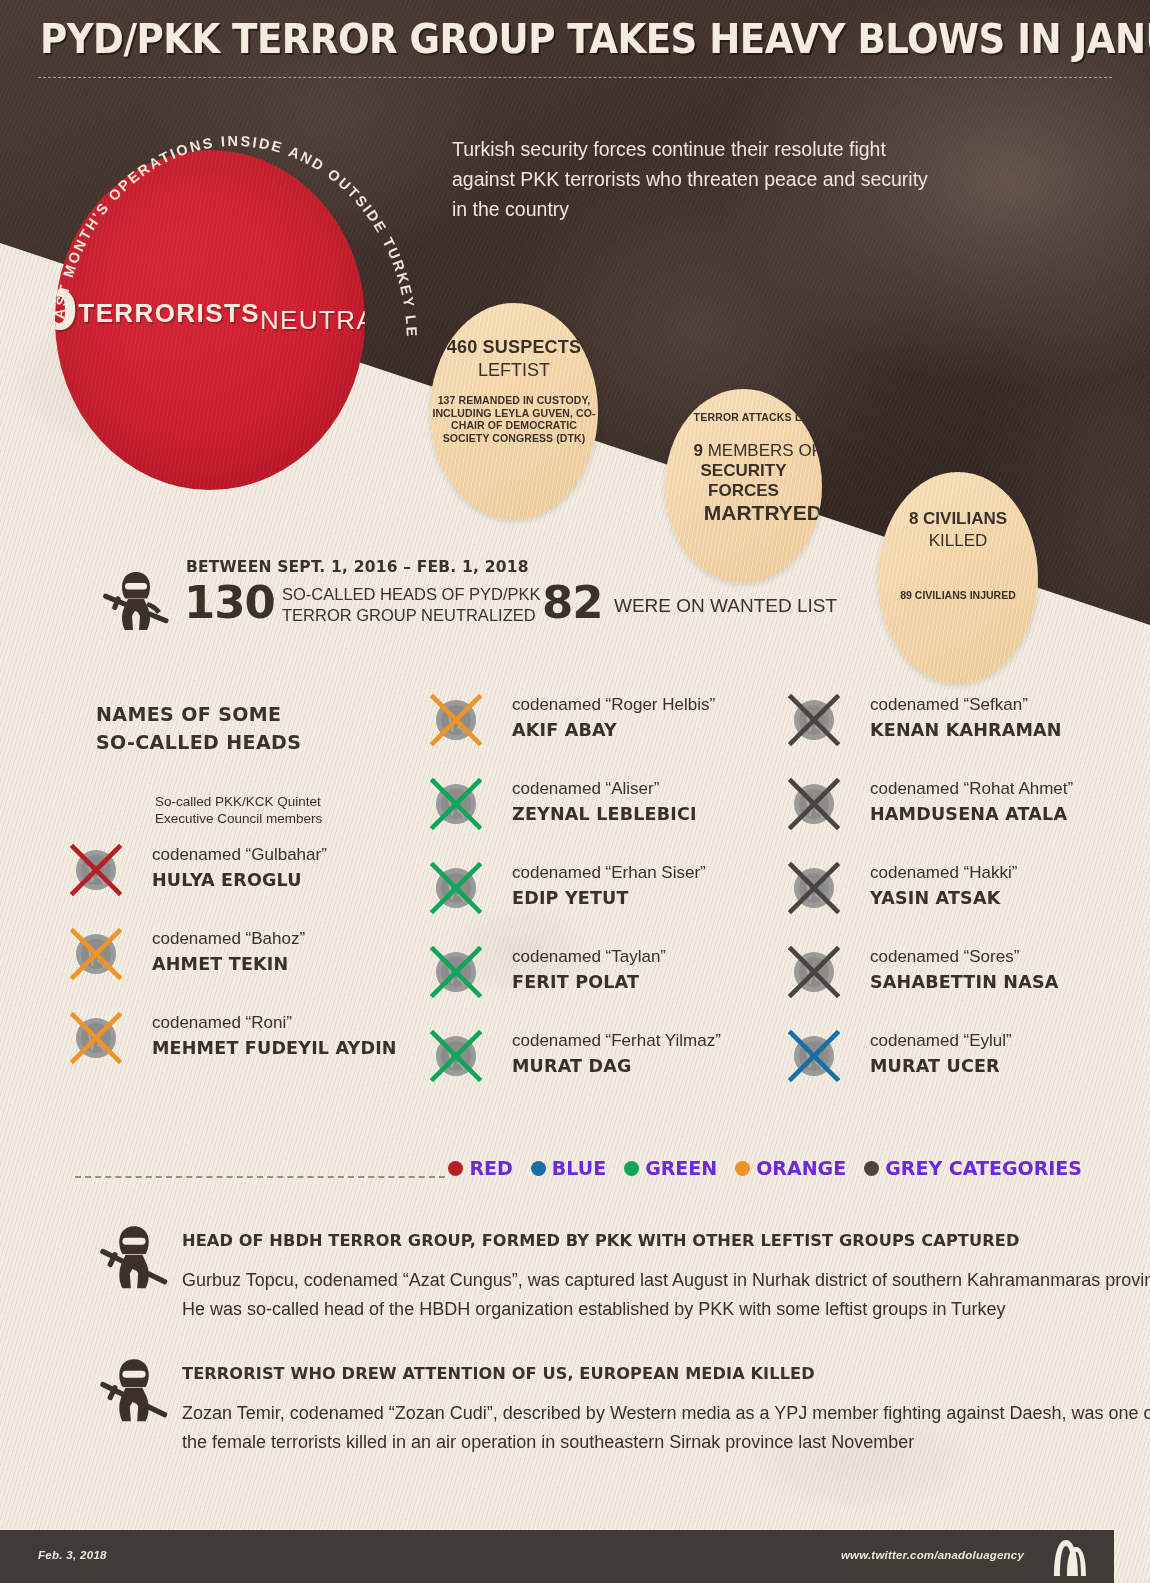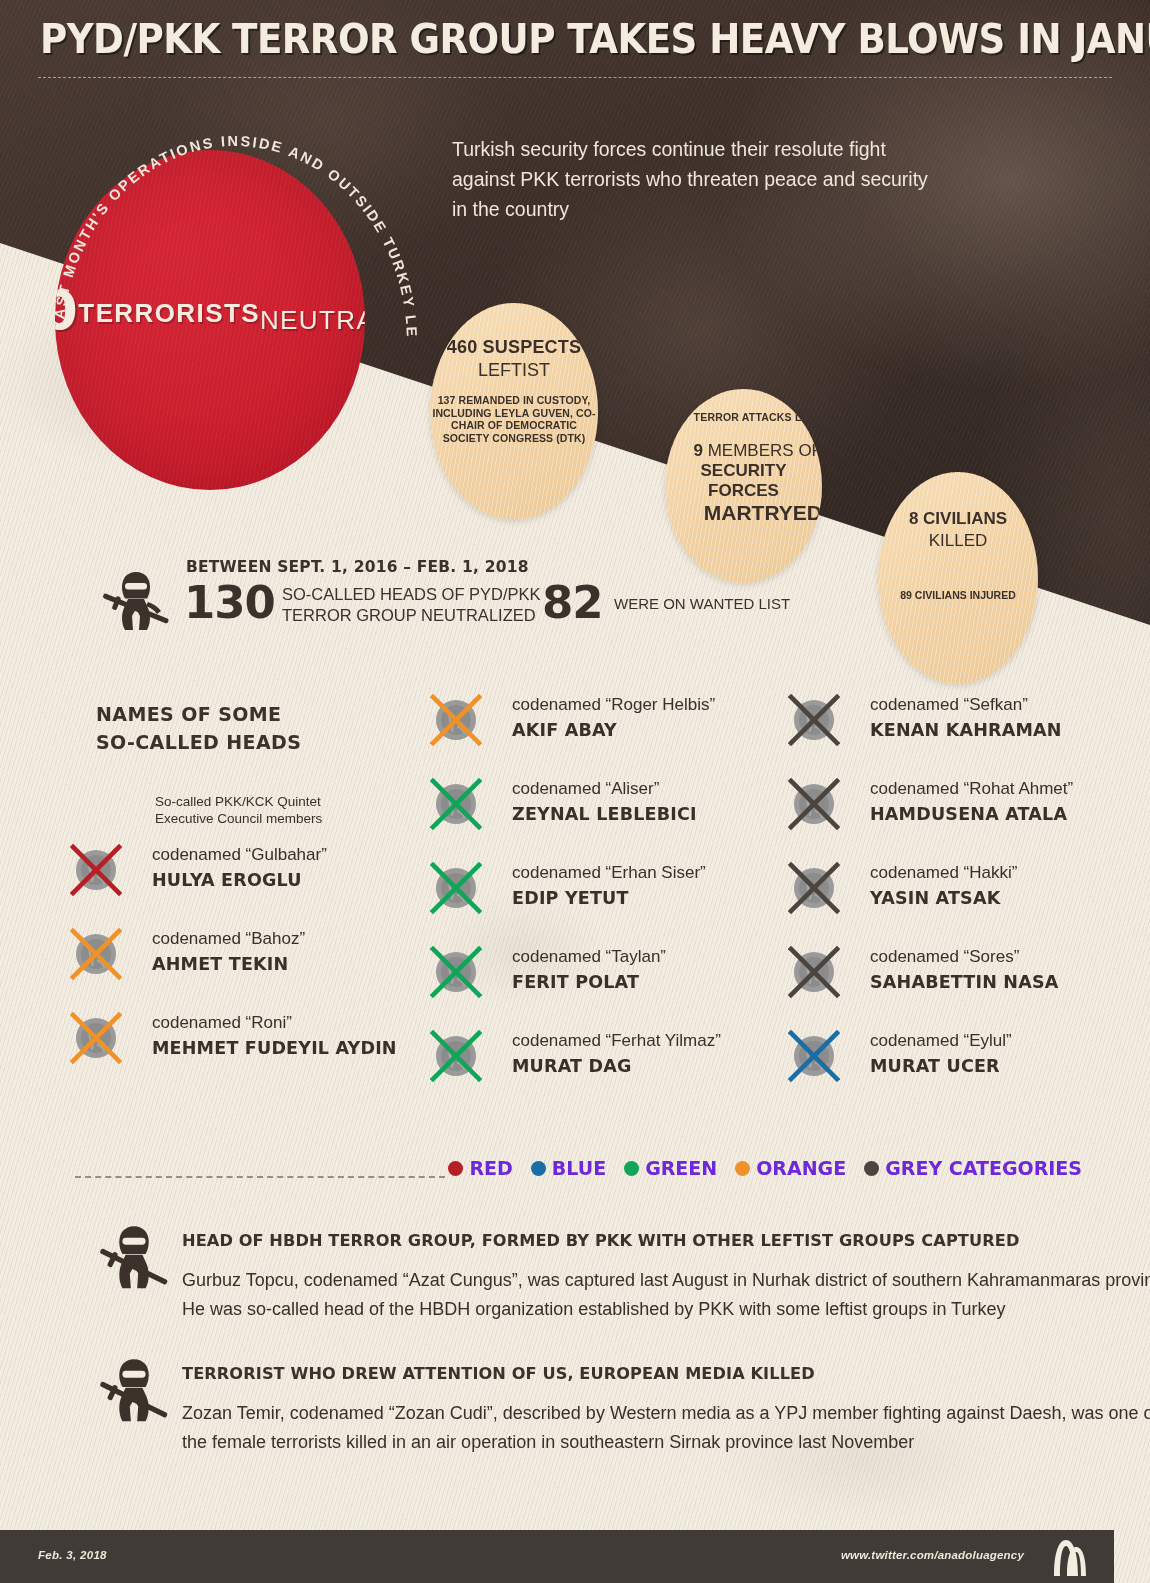--- a/index.html
+++ b/index.html
@@ -125,21 +125,21 @@
   .between{position:absolute;left:100px;top:558px;z-index:8;color:#3d312b;}
   .mask-icon{position:absolute;left:0px;top:8px;width:72px;height:72px;}
   .btw-date{position:absolute;left:86px;top:0px;font-family:"DejaVu Sans",sans-serif;
             font-weight:bold;font-size:15.5px;letter-spacing:.2px;color:#3d312b;white-space:nowrap;}
   .btw-130{position:absolute;left:84px;top:22px;font-family:"DejaVu Sans",sans-serif;
            font-weight:bold;font-size:45px;line-height:46px;color:#3d312b;letter-spacing:-1px;}
   .btw-txt1{position:absolute;left:182px;top:26px;font-size:16.5px;line-height:21px;
             color:#3d312b;white-space:nowrap;}
   .btw-82{position:absolute;left:442px;top:22px;font-family:"DejaVu Sans",sans-serif;
           font-weight:bold;font-size:45px;line-height:46px;color:#3d312b;letter-spacing:-1px;}
-  .btw-txt2{position:absolute;left:514px;top:37px;font-size:15px;color:#3d312b;white-space:nowrap;}
+  .btw-txt2{position:absolute;left:514px;top:37px;font-size:19px;color:#3d312b;white-space:nowrap;}
 
   
   .names{position:absolute;left:0;top:690px;width:1150px;z-index:8;}
   .names-head{
     position:absolute;left:96px;top:10px;
     font-family:"DejaVu Sans",sans-serif;font-weight:bold;font-size:19px;
     line-height:28px;color:#3d312b;letter-spacing:.4px;
   }
   .quintet{position:absolute;left:155px;top:103px;font-size:13.5px;line-height:17px;color:#3a2f29;}
   .col{position:absolute;}

